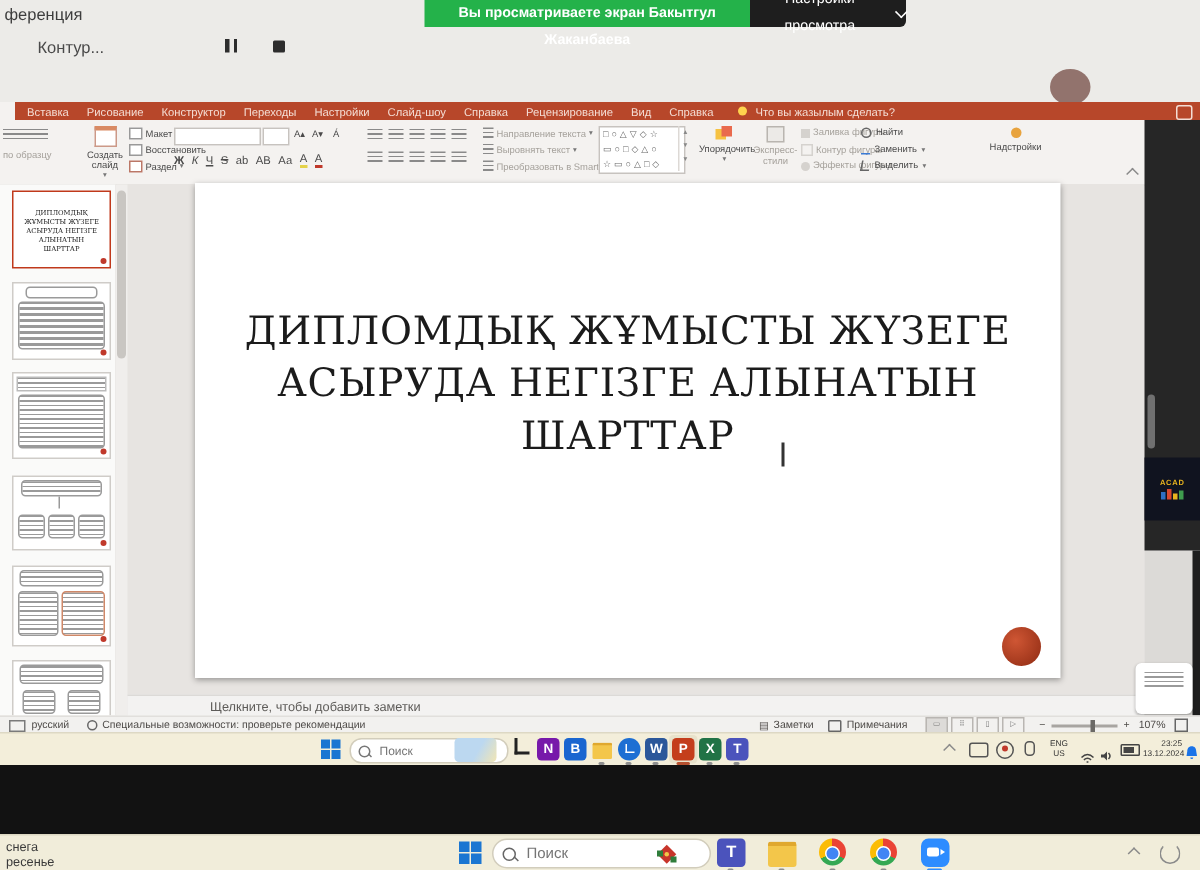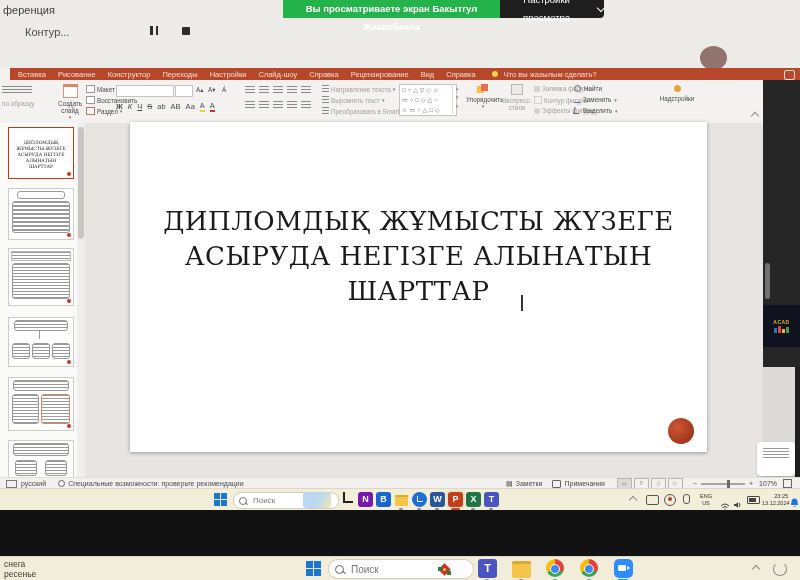--- a/index.html
+++ b/index.html
@@ -286,20 +286,23 @@
   <div class="ab" style="left:130px;top:122px;width:577px;height:330px;background:#fff;box-shadow:0 1px 4px rgba(0,0,0,.35);">
     <div class="ab" style="left:10px;top:82px;width:557px;">
       <div class="slideline">ДИПЛОМДЫҚ ЖҰМЫСТЫ ЖҮЗЕГЕ</div>
       <div class="slideline">АСЫРУДА НЕГІЗГЕ АЛЫНАТЫН</div>
       <div class="slideline">ШАРТТАР</div>
     </div>
     <div class="ab" style="left:391px;top:173px;width:1.5px;height:16px;background:#333;"></div>
     <div class="ab" style="left:538px;top:296px;width:26px;height:26px;border-radius:50%;background:radial-gradient(circle at 35% 35%,#cf5634,#8e2a12);"></div>
   </div>
 
+  <div class="ab" style="left:85px;top:463px;width:678px;height:14px;background:#f3f2f1;border-top:1px solid #dcdad7;font-size:8.5px;color:#5d5b58;line-height:14px;">
+    <span style="margin-left:55px;">Щелкните, чтобы добавить заметки</span>
+  </div>
 
   <div class="ab" style="left:763px;top:367px;width:37px;height:110px;background:#dcdad7;"></div>
   <div class="ab" style="left:795px;top:367px;width:5px;height:110px;background:#1e1e1e;"></div>
   <div class="ab" style="left:763px;top:80px;width:37px;height:287px;background:#262626;">
     <div class="ab" style="left:2px;top:183px;width:5px;height:36px;background:#707070;border-radius:3px;"></div>
     <div class="ab" style="left:0;top:225px;width:37px;height:42px;background:#10131f;overflow:hidden;">
       <div style="margin-top:14px;text-align:center;font-size:5px;font-weight:bold;color:#e9b41f;letter-spacing:.5px;">ACAD</div>
       <div class="f" style="justify-content:center;gap:1px;align-items:flex-end;height:8px;">
         <span style="width:3px;height:5px;background:#2e6fc2;"></span>
         <span style="width:3px;height:7px;background:#d8482f;"></span>

